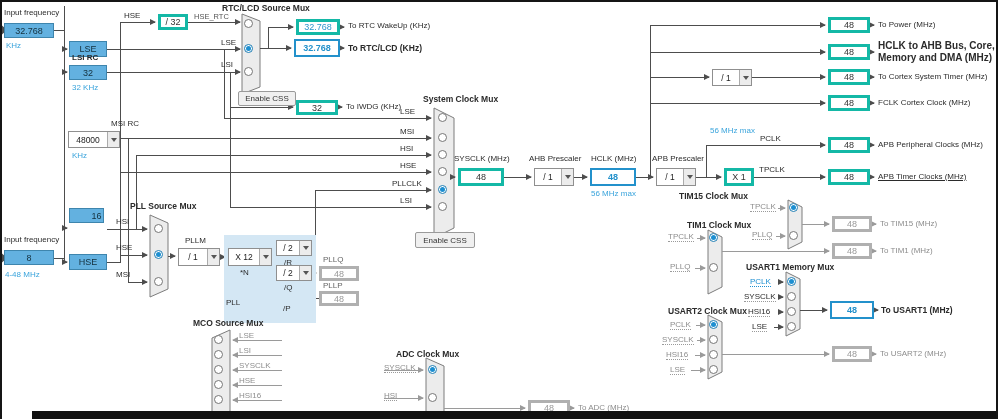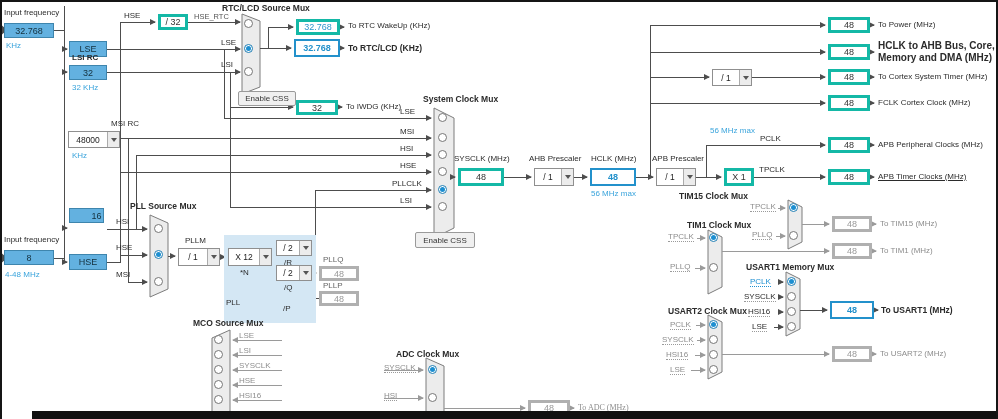--- a/index.html
+++ b/index.html
@@ -291,21 +291,21 @@
 <div class="lbl sm gray ref" style="left:237px;top:359px;">SYSCLK</div>
 <div class="lbl sm gray ref" style="left:237px;top:374px;">HSE</div>
 <div class="lbl sm gray ref" style="left:237px;top:389px;">HSI16</div>
 
 <div class="lbl b" style="left:394px;top:347px;">ADC Clock Mux</div>
 <div class="lbl sm gray ref" style="left:382px;top:361px;">SYSCLK</div>
 <div class="lbl sm gray ref" style="left:382px;top:389px;">HSI</div>
 <div class="rad sel" style="left:426px;top:363px;"></div>
 <div class="rad" style="left:426px;top:391px;"></div>
 <div class="box gray" style="left:526px;top:398px;width:42px;height:16px;">48</div>
-<div class="lbl sm gray" style="left:576px;top:401px;font-family:Liberation Serif, serif;">To ADC (MHz)</div>
+<div class="lbl sm gray" style="left:576px;top:401px;">To ADC (MHz)</div>
 
 <div class="lbl b" style="left:677px;top:189px;">TIM15 Clock Mux</div>
 <div class="lbl sm gray ref" style="left:748px;top:200px;">TPCLK</div>
 <div class="lbl sm gray ref" style="left:750px;top:228px;">PLLQ</div>
 <div class="rad sel" style="left:787px;top:201px;"></div>
 <div class="rad" style="left:787px;top:229px;"></div>
 <div class="box gray" style="left:830px;top:214px;width:40px;height:16px;">48</div>
 <div class="lbl sm gray" style="left:878px;top:217px;">To TIM15 (MHz)</div>
 
 <div class="lbl b" style="left:685px;top:218px;">TIM1 Clock Mux</div>

